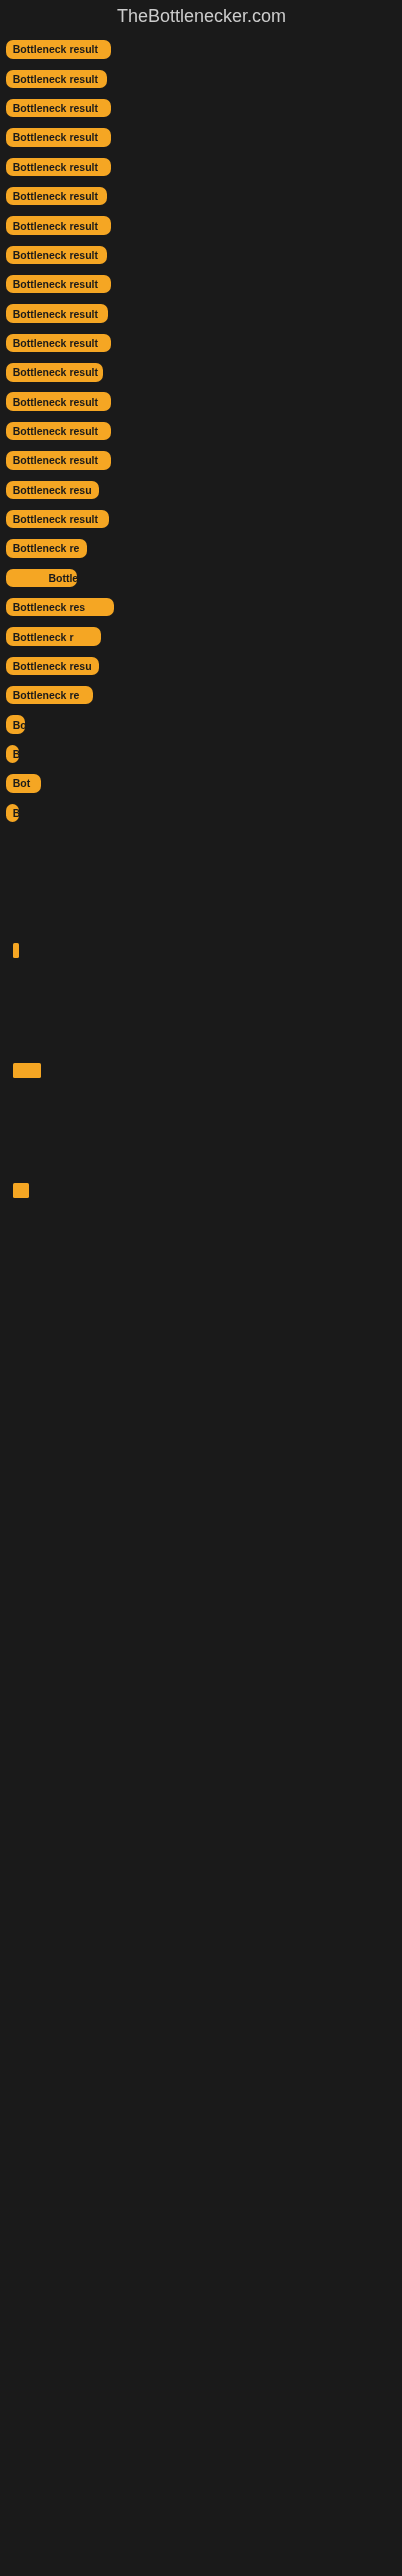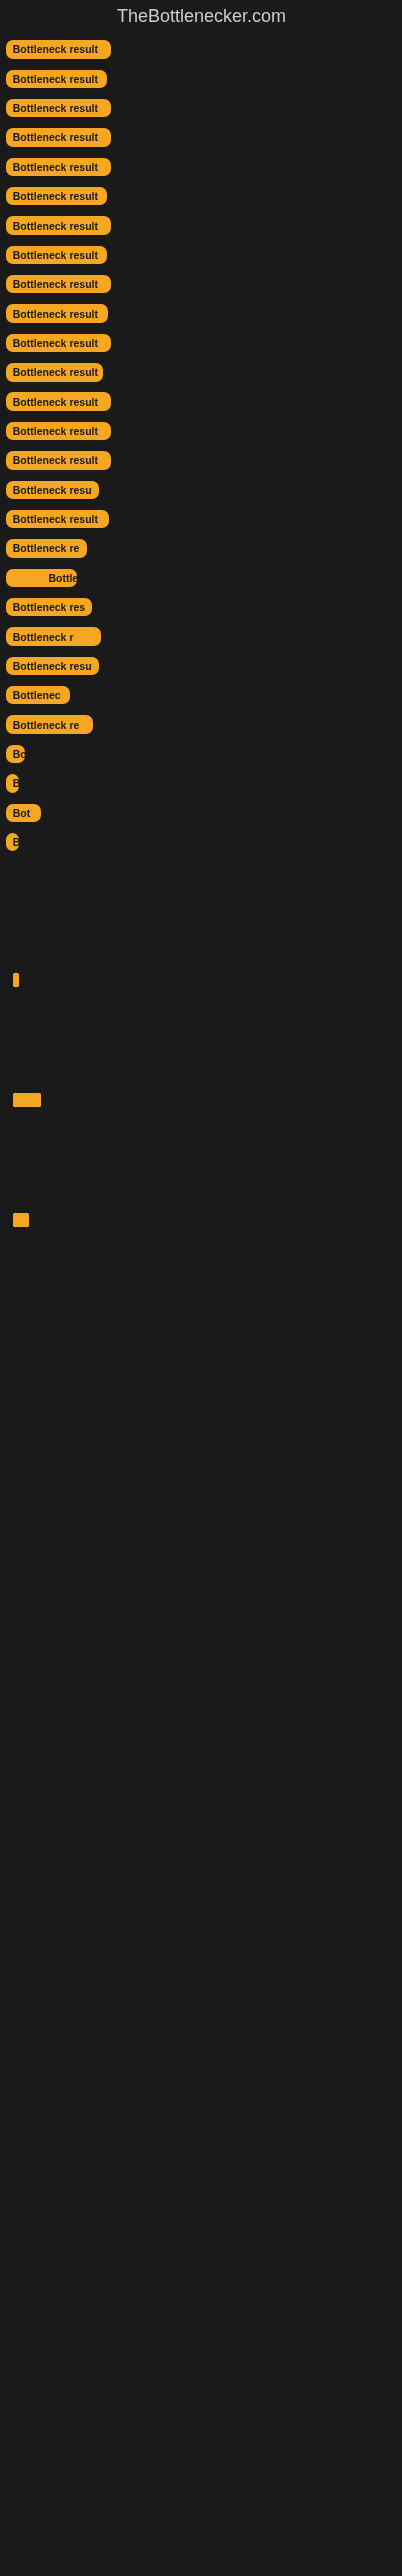--- a/index.html
+++ b/index.html
@@ -166,34 +166,31 @@
 
   <div class="bottleneck-item item-18">
     <span class="bottleneck-badge" style="width:81px;">Bottleneck re</span>
   </div>
 
   <div class="bottleneck-item item-19">
     <span class="bottleneck-badge" style="width:71px;padding-left:42px;">Bottleneck</span>
   </div>
 
   <div class="bottleneck-item item-20">
-    <span class="bottleneck-badge" style="width:86px;">Bottleneck res</span>
+    <span class="bottleneck-badge" style="width:108px;">Bottleneck res</span>
   </div>
 
   <div class="bottleneck-item item-21">
     <span class="bottleneck-badge" style="width:95px;">Bottleneck r</span>
   </div>
 
   <div class="bottleneck-item item-22">
     <span class="bottleneck-badge" style="width:93px;">Bottleneck resu</span>
   </div>
 
-  <div class="bottleneck-item item-23">
-    <span class="bottleneck-badge" style="width:64px;">Bottlenec</span>
-  </div>
 
   <div class="bottleneck-item item-24">
     <span class="bottleneck-badge" style="width:87px;">Bottleneck re</span>
   </div>
 
 
   <div class="bottleneck-item item-26">
     <span class="bottleneck-badge" style="width:19px;">Bott</span>
   </div>
 

